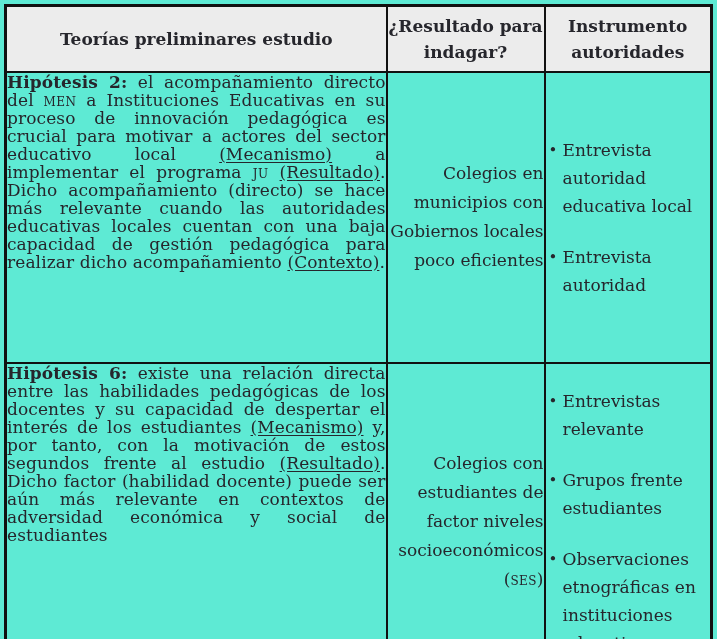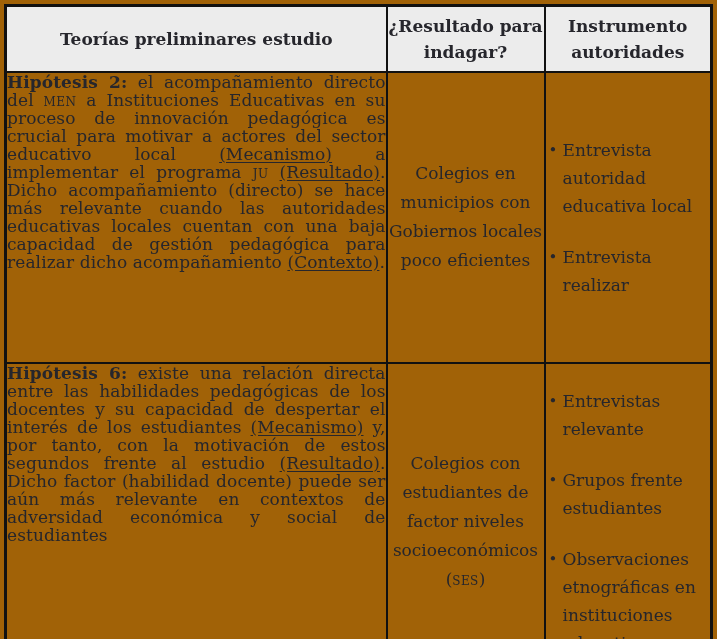--- a/index.html
+++ b/index.html
@@ -14,21 +14,21 @@
     background: #ffffff;
     width: 717px;
     height: 639px;
     font-family: "DejaVu Serif", "Liberation Serif", serif;
     color: var(--text-color);
   }
   .page {
     position: relative;
     width: 717px;
     height: 639px;
-    background: #a16207;
+    background: #5eead4;
   }
   table.theories {
     position: absolute;
     left: 4px;
     top: 4px;
     width: 706px;
     height: 628px;
     border-collapse: collapse;
     table-layout: fixed;
   }
@@ -63,21 +63,21 @@
     font-size: 17px;
     line-height: 18px;
     padding: 3px 9px 2px 8px;
     letter-spacing: 0.1px;
   }
   td.context-cell {
     vertical-align: middle;
     font-size: 17px;
     line-height: 29px;
     padding: 4px 4px 4px 9px;
-    text-align: center;
+    text-align: right;
   }
   td.instruments-cell {
     vertical-align: middle;
     font-size: 17px;
     line-height: 28px;
     padding: 4px 4px 4px 10px;
   }
   ul.instrument-list {
     list-style: none;
     margin: 0;
@@ -119,21 +119,21 @@
       <th class="hcell">Teorías preliminares estudio</th>
       <th class="hcell">¿Resultado para indagar?</th>
       <th class="hcell">Instrumento autoridades</th>
     </tr>
     <tr class="row-1">
       <td class="theory-cell"><span class="seg-bold">Hipótesis 2:</span><span> el acompañamiento directo del </span><span class="seg-smallcaps">MEN</span><span> a Instituciones Educativas en su proceso de innovación pedagógica es crucial para motivar a actores del sector educativo local </span><span class="seg-underline">(Mecanismo)</span><span> a implementar el programa </span><span class="seg-smallcaps">JU</span><span> </span><span class="seg-underline">(Resultado)</span><span>. Dicho acompañamiento (directo) se hace más relevante cuando las autoridades educativas locales cuentan con una baja capacidad de gestión pedagógica para realizar dicho acompañamiento </span><span class="seg-underline">(Contexto)</span><span>.</span></td>
       <td class="context-cell"><span>Colegios en municipios con Gobiernos locales poco eficientes</span></td>
       <td class="instruments-cell">
         <ul class="instrument-list">
               <li>Entrevista autoridad educativa local</li>
-              <li>Entrevista realizar</li>
+              <li>Entrevista autoridad</li>
             </ul>
       </td>
     </tr>
     <tr class="row-2">
       <td class="theory-cell"><span class="seg-bold">Hipótesis 6:</span><span> existe una relación directa entre las habilidades pedagógicas de los docentes y su capacidad de despertar el interés de los estudiantes </span><span class="seg-underline">(Mecanismo)</span><span> y, por tanto, con la motivación de estos segundos frente al estudio </span><span class="seg-underline">(Resultado)</span><span>. Dicho factor (habilidad docente) puede ser aún más relevante en contextos de adversidad económica y social de estudiantes </span></td>
       <td class="context-cell"><span>Colegios con estudiantes de factor niveles socioeconómicos (</span><span class="seg-smallcaps">SES</span><span>)</span></td>
       <td class="instruments-cell">
         <ul class="instrument-list">
               <li>Entrevistas relevante</li>
               <li>Grupos frente estudiantes</li>

